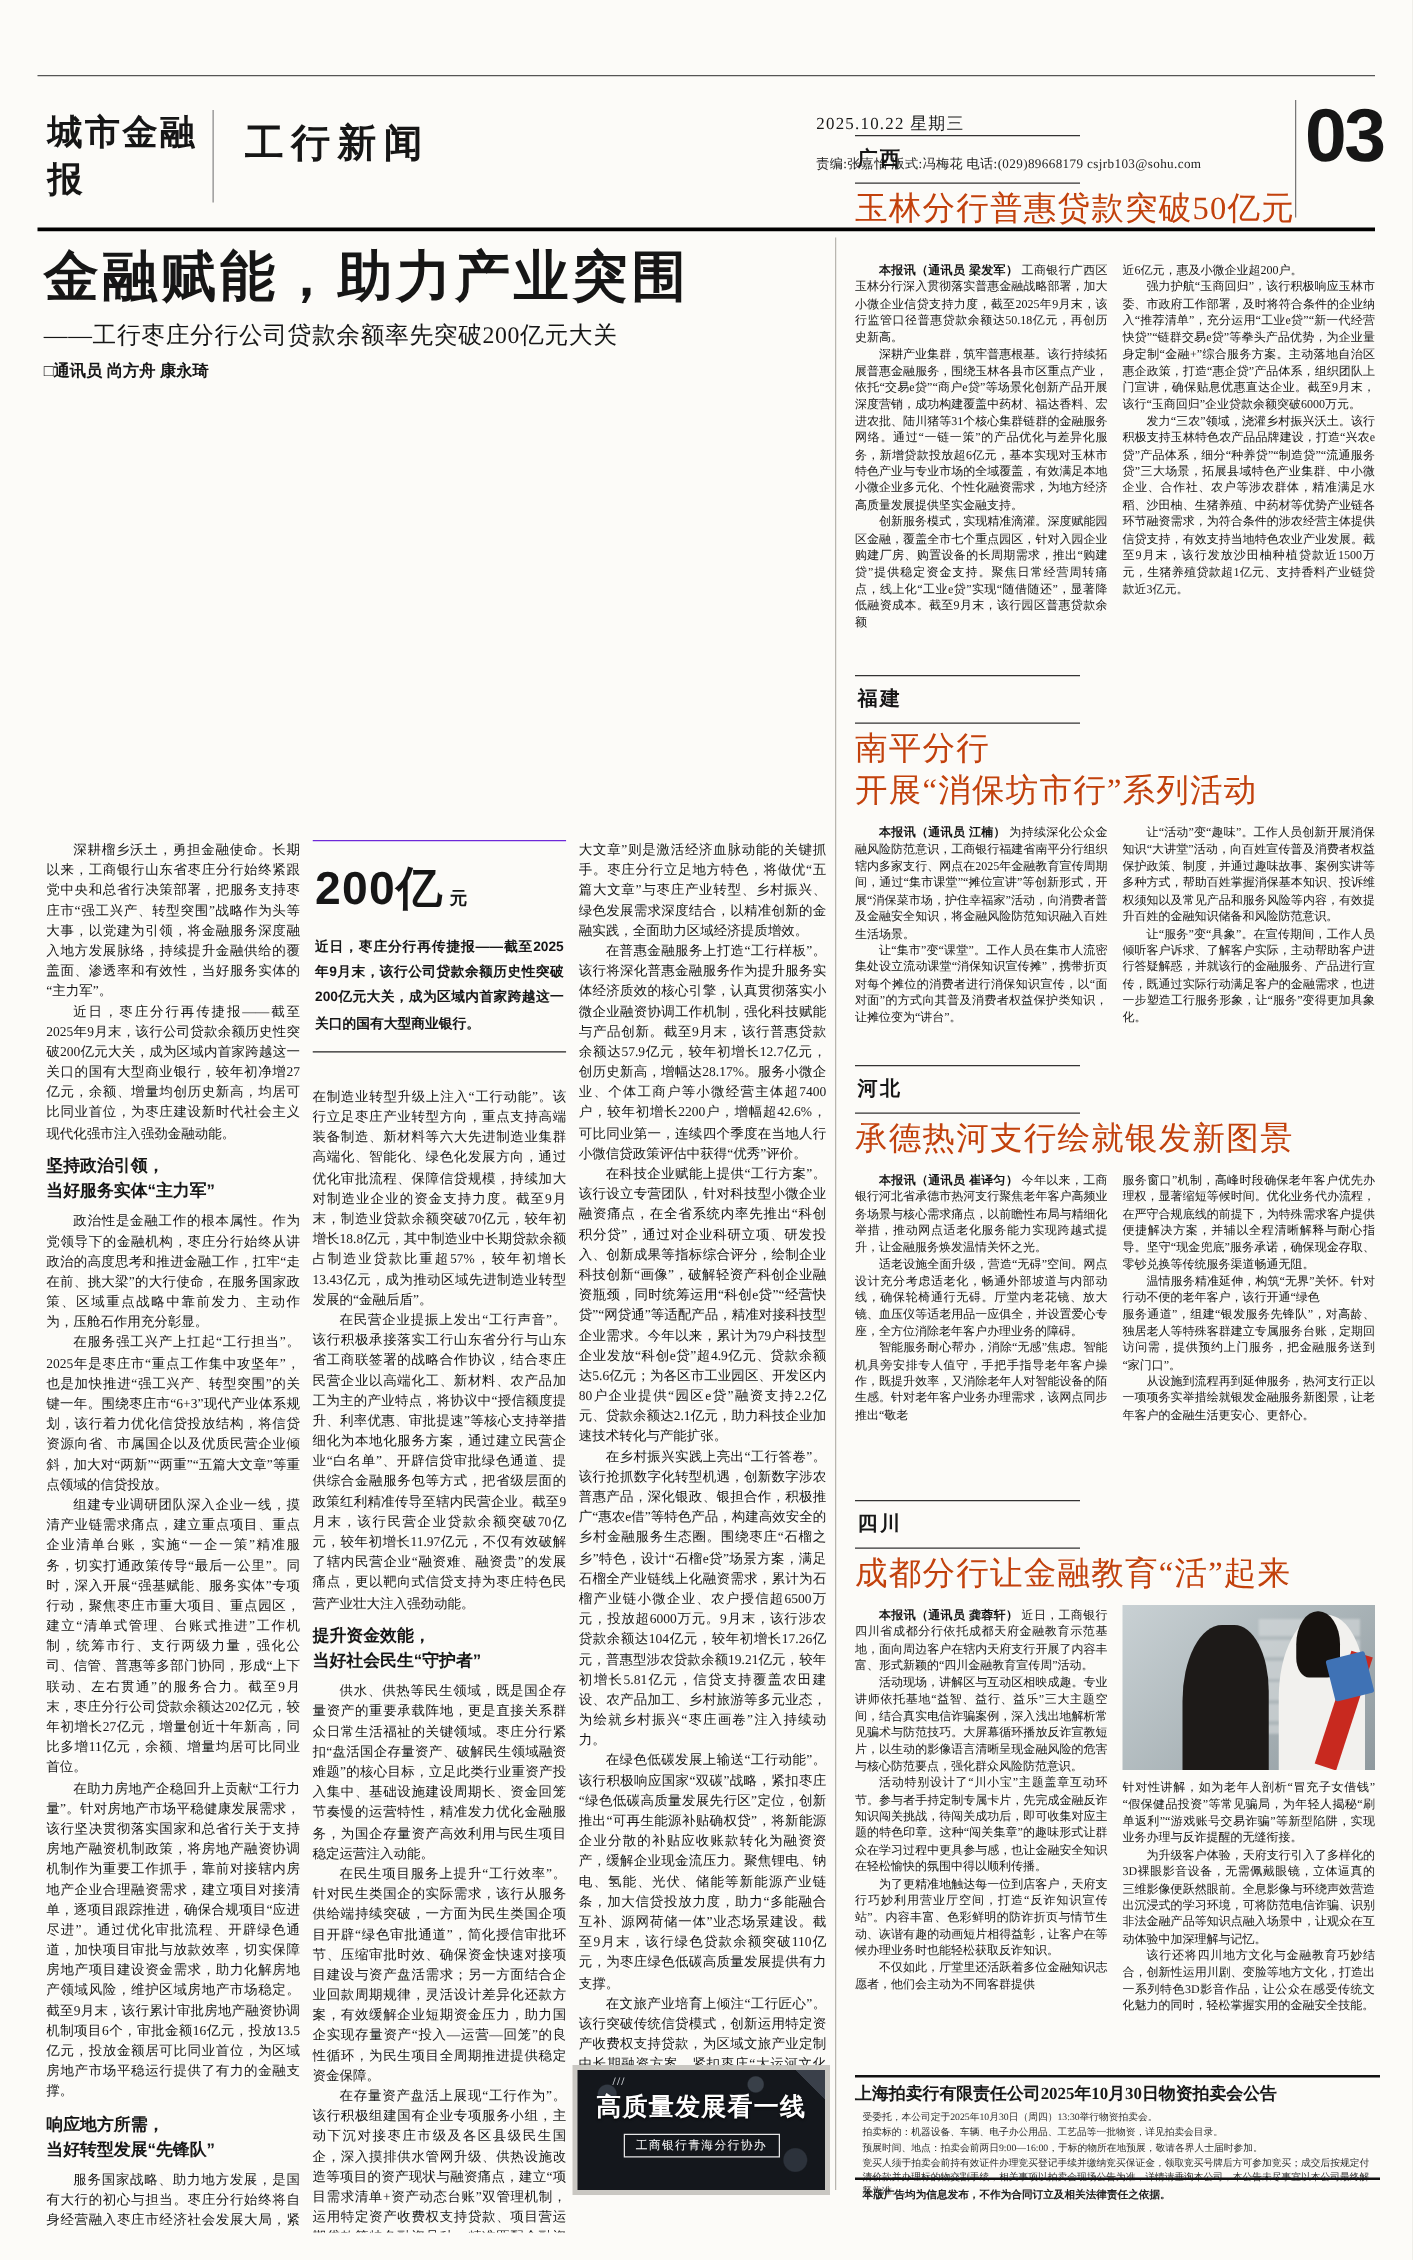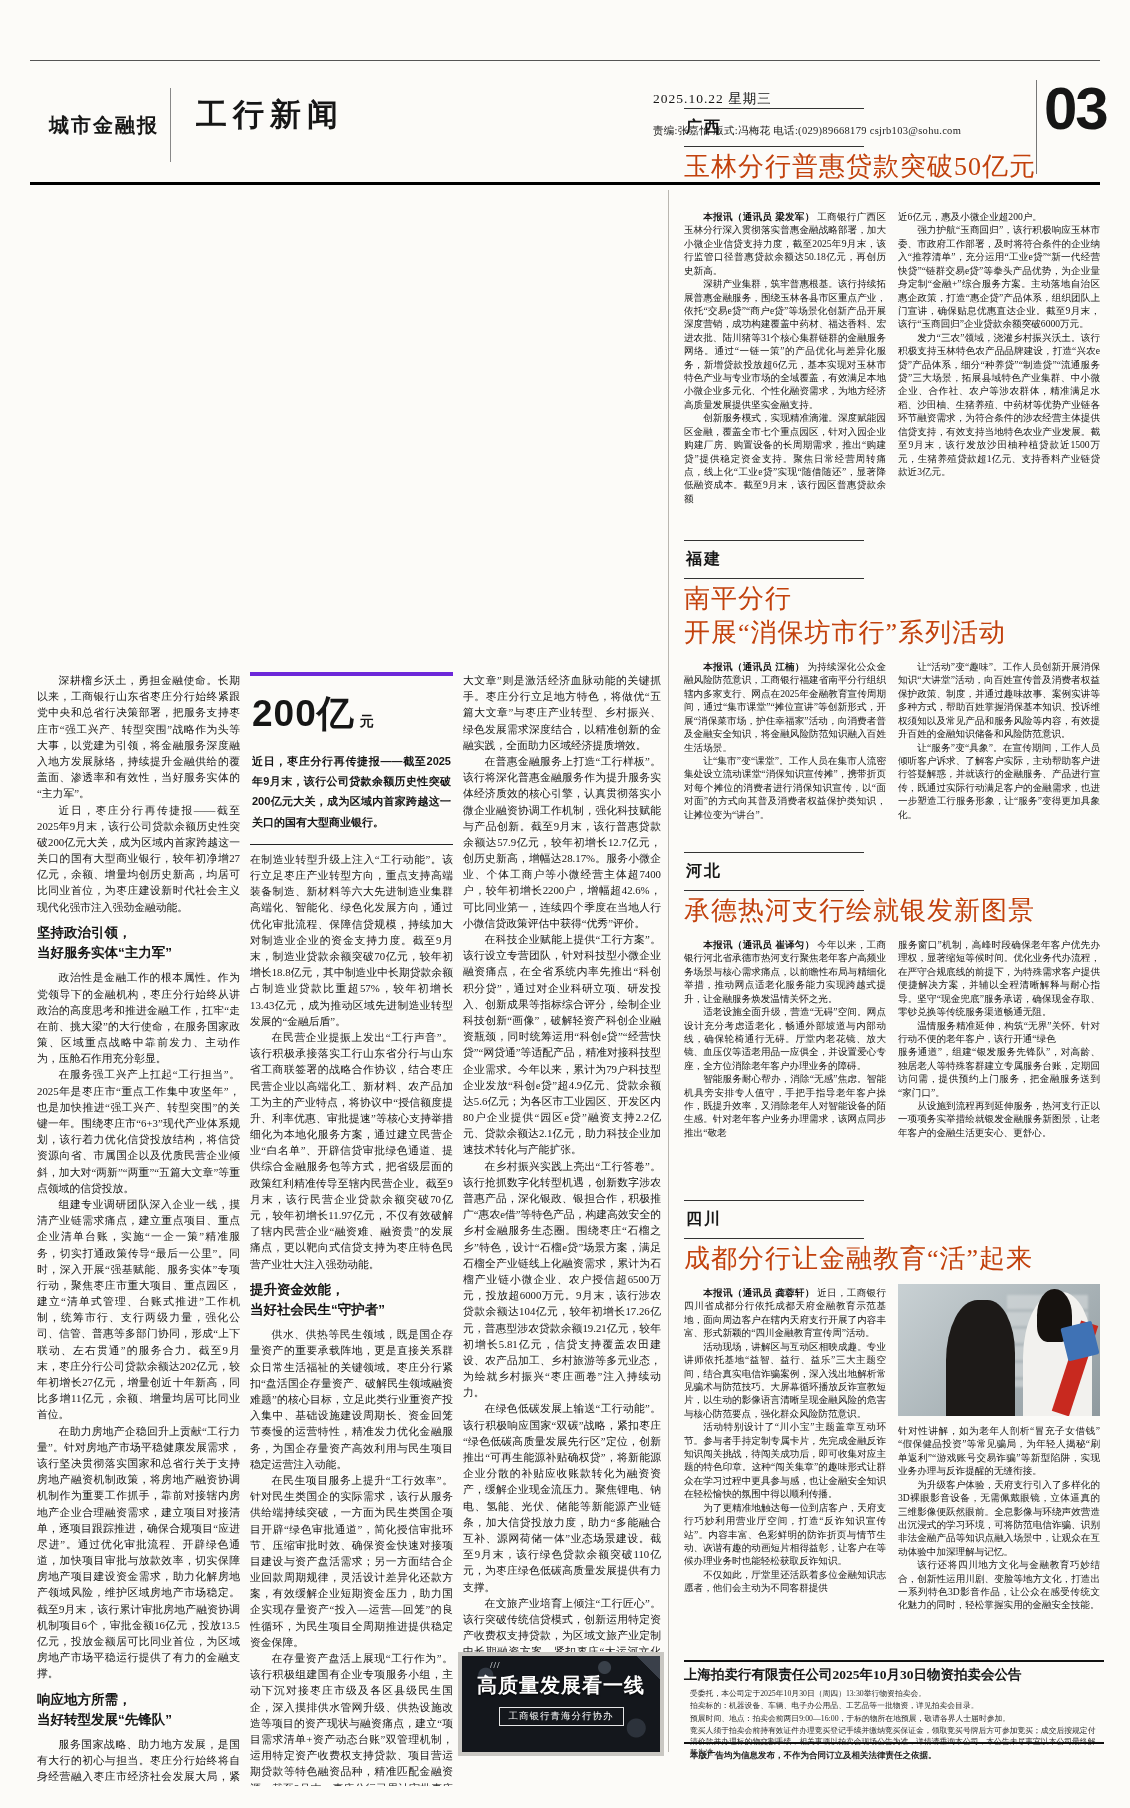--- a/index.html
+++ b/index.html
@@ -4,21 +4,21 @@
 <title>城市金融报 · 工行新闻</title>
 <style>
   html,body{margin:0;padding:0;background:#e8e6e0;}
   .page{position:relative;width:1130px;height:1808px;margin:0 auto;background:#fcfbf8;
         font-family:"Liberation Serif",serif;color:#161616;overflow:hidden;}
   .abs{position:absolute;}
 
   
   .top-rule{left:30px;top:60px;width:1070px;height:1px;background:#555;}
   .mast-name{left:38px;top:88px;width:132px;height:74px;display:flex;align-items:center;justify-content:center;
-             font-weight:700;font-size:20px;letter-spacing:2px;border-right:1px solid #888;}
+             font-weight:700;font-size:28px;letter-spacing:2px;border-right:1px solid #888;}
   .section-title{left:196px;top:94px;font-family:"Liberation Sans",sans-serif;font-weight:900;font-size:31px;letter-spacing:6px;}
   .head-right{left:653px;top:90px;width:404px;}
   .head-date{font-size:13.5px;letter-spacing:1px;}
   .head-info{font-size:10.5px;color:#222;margin-top:16px;letter-spacing:.3px;}
   .pageno-rule{left:1036px;top:80px;width:1px;height:94px;background:#777;}
   .pageno{left:1044px;top:74px;font-family:"Liberation Sans",sans-serif;font-weight:800;font-size:60px;letter-spacing:-2px;}
   .head-bottom-rule{left:30px;top:182px;width:1070px;height:3px;background:#000;}
 
   
   .headline-block{left:35px;top:186px;width:560px;height:146px;background:#fcfbf8;z-index:3;}
@@ -47,21 +47,21 @@
   .mcol p,.rcol p{margin:0;text-indent:2em;}
   .mcol p.pc,.rcol p.pc{text-indent:0;}
   h3.sub{font-family:"Liberation Sans",sans-serif;font-weight:700;font-size:13.5px;line-height:1.5;
          margin:8px 0 6px;white-space:pre-line;}
   .mcol b,.rcol b{font-family:"Liberation Sans",sans-serif;}
   .col1{left:37px;top:672px;width:203px;height:1114px;}
   .col2{left:250px;top:672px;width:203px;height:1114px;}
   .col3{left:463px;top:672px;width:198px;height:982px;}
 
   
-  .statbox{border-top:4px solid #6d28d9;border-bottom:1px solid #222;padding:10px 2px 12px;margin-bottom:6px;}
+  .statbox{border-top:1px solid #6d28d9;border-bottom:1px solid #222;padding:10px 2px 12px;margin-bottom:28px;}
   .statbox .big{font-family:"Liberation Sans",sans-serif;font-weight:900;font-size:37px;letter-spacing:1px;}
   .statbox .unit{font-family:"Liberation Sans",sans-serif;font-weight:700;font-size:14px;margin-left:5px;}
   .statbox p{margin:9px 0 0;font-family:"Liberation Sans",sans-serif;font-weight:700;font-size:11px;
              line-height:1.85;text-align:justify;text-indent:0;}
 
   
   .banner{left:462px;top:1656px;width:198px;height:96px;background:#14171c;overflow:hidden;
           text-align:center;color:#fff;box-shadow:0 0 0 4px #c9c7c2;}
   .banner:before{content:"";position:absolute;left:0;top:0;right:0;bottom:0;
      background:
@@ -114,20 +114,25 @@
   <div class="abs section-title">工行新闻</div>
   <div class="abs head-right">
     <div class="head-date">2025.10.22  星期三</div>
     <div class="head-info">责编:张嘉怡 版式:冯梅花 电话:(029)89668179  csjrb103@sohu.com</div>
   </div>
   <div class="abs pageno-rule"></div>
   <div class="abs pageno">03</div>
   <div class="abs head-bottom-rule"></div>
 
 
+  <div class="abs headline-block">
+    <h1>金融赋能，助力产业突围</h1>
+    <div class="dek">——工行枣庄分行公司贷款余额率先突破200亿元大关</div>
+    <div class="byline">□通讯员 尚方舟 康永琦</div>
+  </div>
 
   <div class="abs mcol col1">
       <p class="p">深耕榴乡沃土，勇担金融使命。长期以来，工商银行山东省枣庄分行始终紧跟党中央和总省行决策部署，把服务支持枣庄市“强工兴产、转型突围”战略作为头等大事，以党建为引领，将金融服务深度融入地方发展脉络，持续提升金融供给的覆盖面、渗透率和有效性，当好服务实体的“主力军”。</p>
       <p class="p">近日，枣庄分行再传捷报——截至2025年9月末，该行公司贷款余额历史性突破200亿元大关，成为区域内首家跨越这一关口的国有大型商业银行，较年初净增27亿元，余额、增量均创历史新高，均居可比同业首位，为枣庄建设新时代社会主义现代化强市注入强劲金融动能。</p>
       <h3 class="sub">坚持政治引领，
 当好服务实体“主力军”</h3>
       <p class="p">政治性是金融工作的根本属性。作为党领导下的金融机构，枣庄分行始终从讲政治的高度思考和推进金融工作，扛牢“走在前、挑大梁”的大行使命，在服务国家政策、区域重点战略中靠前发力、主动作为，压舱石作用充分彰显。</p>
       <p class="p">在服务强工兴产上扛起“工行担当”。2025年是枣庄市“重点工作集中攻坚年”，也是加快推进“强工兴产、转型突围”的关键一年。围绕枣庄市“6+3”现代产业体系规划，该行着力优化信贷投放结构，将信贷资源向省、市属国企以及优质民营企业倾斜，加大对“两新”“两重”“五篇大文章”等重点领域的信贷投放。</p>
       <p class="p">组建专业调研团队深入企业一线，摸清产业链需求痛点，建立重点项目、重点企业清单台账，实施“一企一策”精准服务，切实打通政策传导“最后一公里”。同时，深入开展“强基赋能、服务实体”专项行动，聚焦枣庄市重大项目、重点园区，建立“清单式管理、台账式推进”工作机制，统筹市行、支行两级力量，强化公司、信管、普惠等多部门协同，形成“上下联动、左右贯通”的服务合力。截至9月末，枣庄分行公司贷款余额达202亿元，较年初增长27亿元，增量创近十年新高，同比多增11亿元，余额、增量均居可比同业首位。</p>
       <p class="p">在助力房地产企稳回升上贡献“工行力量”。针对房地产市场平稳健康发展需求，该行坚决贯彻落实国家和总省行关于支持房地产融资机制政策，将房地产融资协调机制作为重要工作抓手，靠前对接辖内房地产企业合理融资需求，建立项目对接清单，逐项目跟踪推进，确保合规项目“应进尽进”。通过优化审批流程、开辟绿色通道，加快项目审批与放款效率，切实保障房地产项目建设资金需求，助力化解房地产领域风险，维护区域房地产市场稳定。截至9月末，该行累计审批房地产融资协调机制项目6个，审批金额16亿元，投放13.5亿元，投放金额居可比同业首位，为区域房地产市场平稳运行提供了有力的金融支撑。</p>

